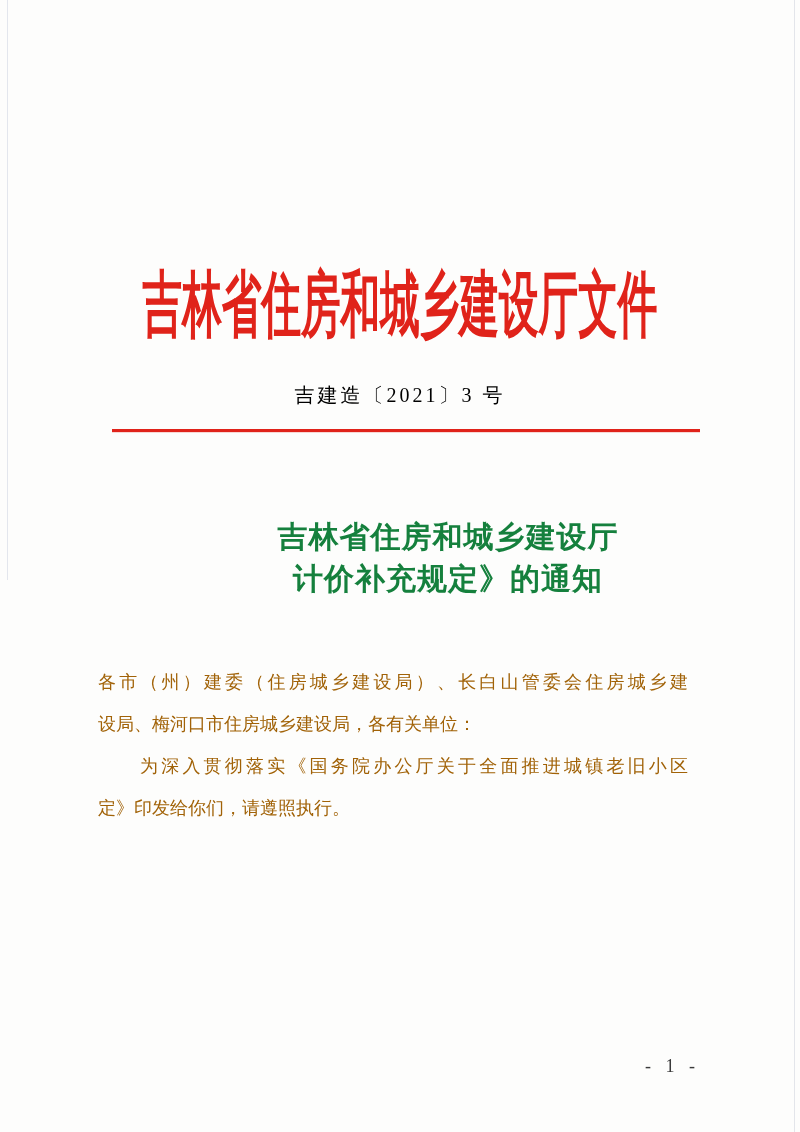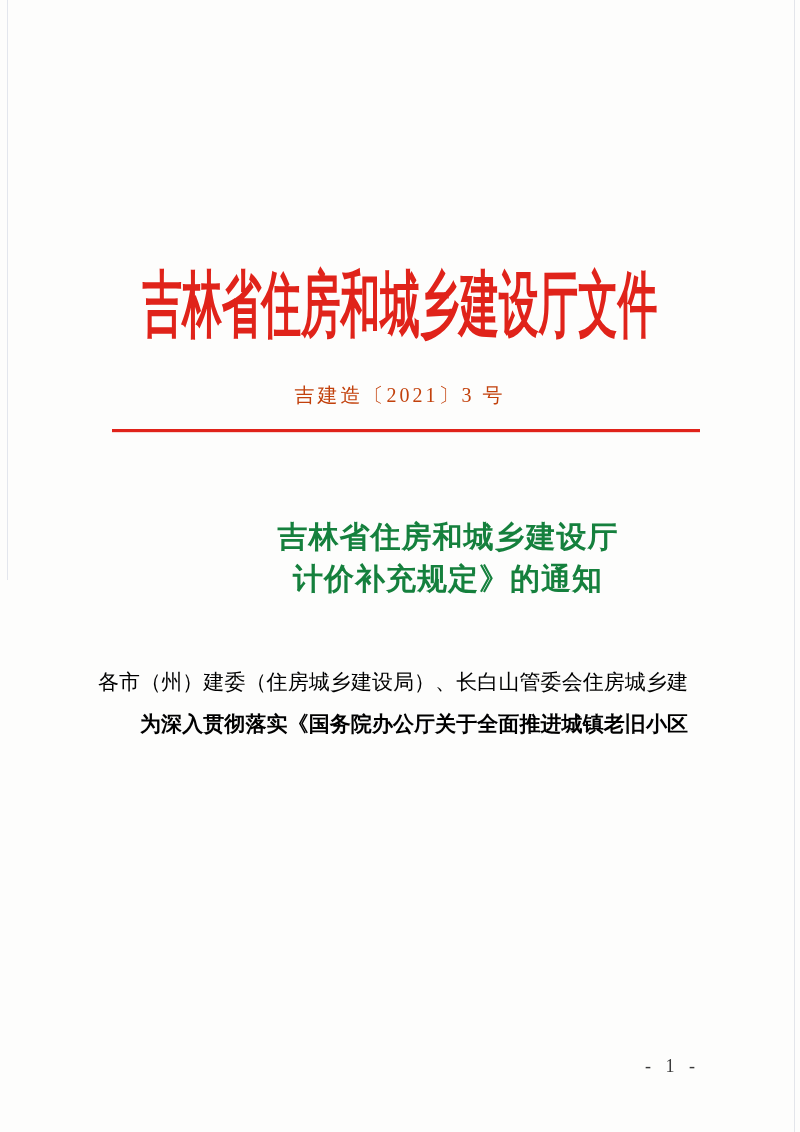--- a/index.html
+++ b/index.html
@@ -44,21 +44,21 @@
     transform-origin: 50% 50%;
     letter-spacing: 0;
   }
   .doc-number {
     position: absolute;
     left: 0; top: 382px;
     width: 100%;
     text-align: center;
     font-size: 20px;
     letter-spacing: 3px;
-    color: #c2410c;
+    color: #000000;
   }
   .red-separator {
     position: absolute;
     left: 112px; top: 429px;
     width: 588px; height: 3px;
     background: var(--accent, #e0231a);
     box-shadow: 0 0.5px 0 rgba(224, 35, 26, 0.35);
   }
   .subject-title {
     position: absolute;
@@ -69,36 +69,35 @@
     line-height: 42px;
     font-weight: 700;
     letter-spacing: 1px;
     color: #15803d;
     padding-left: 48px;
   }
   .body-block {
     position: absolute;
     left: 98px; top: 661px;
     width: 590px;
-    font-size: 21px;
-    color: #000000;
+    font-size: 18px;
+    color: #a16207;
   }
   .body-line {
     height: 42px;
     line-height: 42px;
     white-space: nowrap;
   }
   .body-line.justify {
     white-space: normal;
     text-align: justify;
     text-align-last: justify;
   }
   .body-line.indent {
     text-indent: 42px;
-    font-weight: bold;
   }
   .page-number {
     position: absolute;
     right: 100px; top: 1056px;
     font-size: 18px;
     letter-spacing: 5px;
     color: #3a3a3a;
   }
 </style>
 </head>
@@ -115,18 +114,20 @@
 
   <div class="red-separator"></div>
 
   <div class="subject-title">
     <div>吉林省住房和城乡建设厅</div>
     <div>计价补充规定》的通知</div>
   </div>
 
   <div class="body-block">
     <div class="body-line justify">各市（州）建委（住房城乡建设局）、长白山管委会住房城乡建</div>
+    <div class="body-line">设局、梅河口市住房城乡建设局，各有关单位：</div>
     <div class="body-line justify indent">为深入贯彻落实《国务院办公厅关于全面推进城镇老旧小区</div>
+    <div class="body-line">定》印发给你们，请遵照执行。</div>
   </div>
 
   <div class="page-number">- 1 -</div>
 
 </div>
 
 </body></html>

